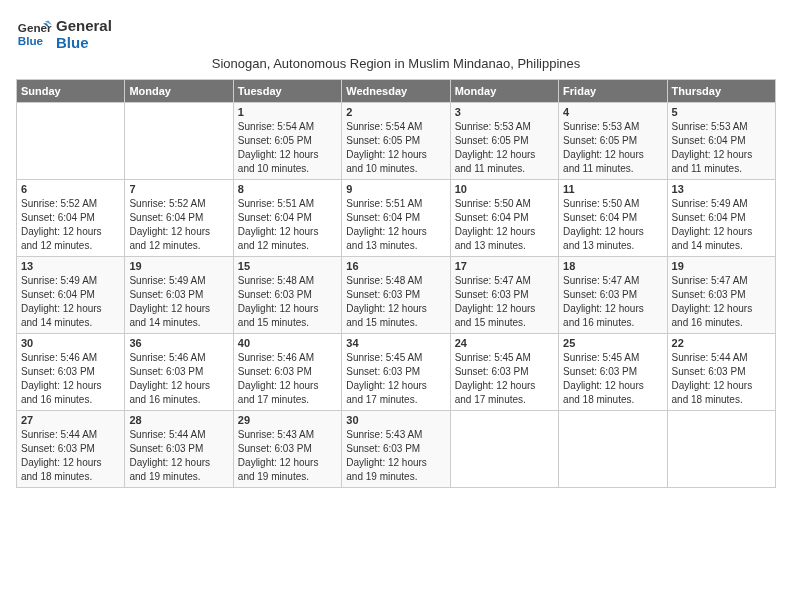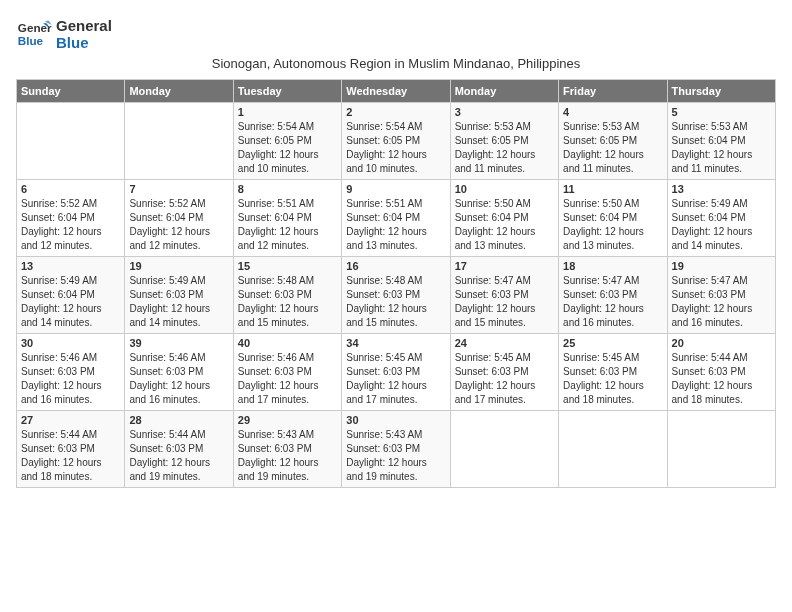--- a/index.html
+++ b/index.html
@@ -236,21 +236,21 @@
         </td>
       </tr>
       <tr>
         <td>
           <span class="day-num">30</span>
           <div class="day-info" style="white-space: pre-line;">Sunrise: 5:46 AM
 Sunset: 6:03 PM
 Daylight: 12 hours and 16 minutes.</div>
         </td>
         <td>
-          <span class="day-num">39</span>
+          <span class="day-num">36</span>
           <div class="day-info" style="white-space: pre-line;">Sunrise: 5:46 AM
 Sunset: 6:03 PM
 Daylight: 12 hours and 16 minutes.</div>
         </td>
         <td>
           <span class="day-num">40</span>
           <div class="day-info" style="white-space: pre-line;">Sunrise: 5:46 AM
 Sunset: 6:03 PM
 Daylight: 12 hours and 17 minutes.</div>
         </td>
@@ -266,21 +266,21 @@
 Sunset: 6:03 PM
 Daylight: 12 hours and 17 minutes.</div>
         </td>
         <td>
           <span class="day-num">25</span>
           <div class="day-info" style="white-space: pre-line;">Sunrise: 5:45 AM
 Sunset: 6:03 PM
 Daylight: 12 hours and 18 minutes.</div>
         </td>
         <td>
-          <span class="day-num">20</span>
+          <span class="day-num">22</span>
           <div class="day-info" style="white-space: pre-line;">Sunrise: 5:44 AM
 Sunset: 6:03 PM
 Daylight: 12 hours and 18 minutes.</div>
         </td>
       </tr>
       <tr>
         <td>
           <span class="day-num">27</span>
           <div class="day-info" style="white-space: pre-line;">Sunrise: 5:44 AM
 Sunset: 6:03 PM

